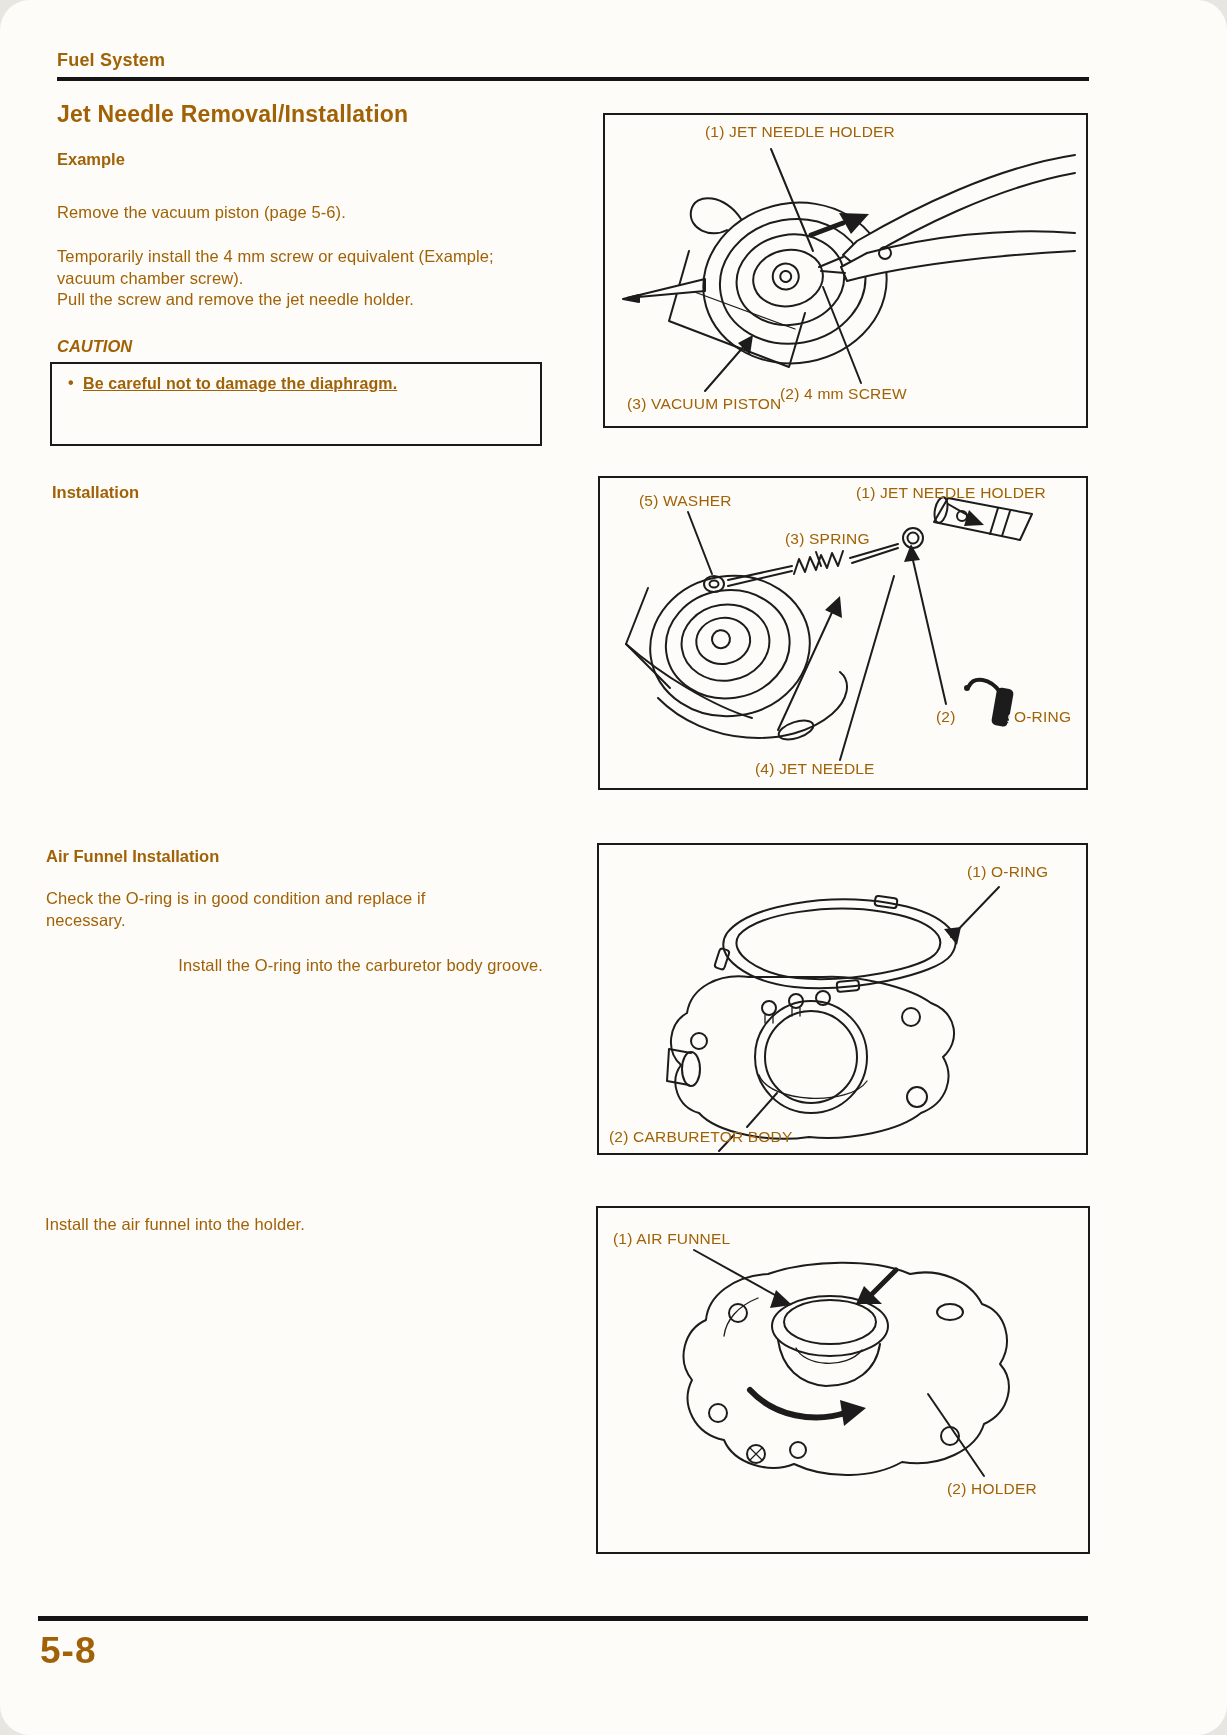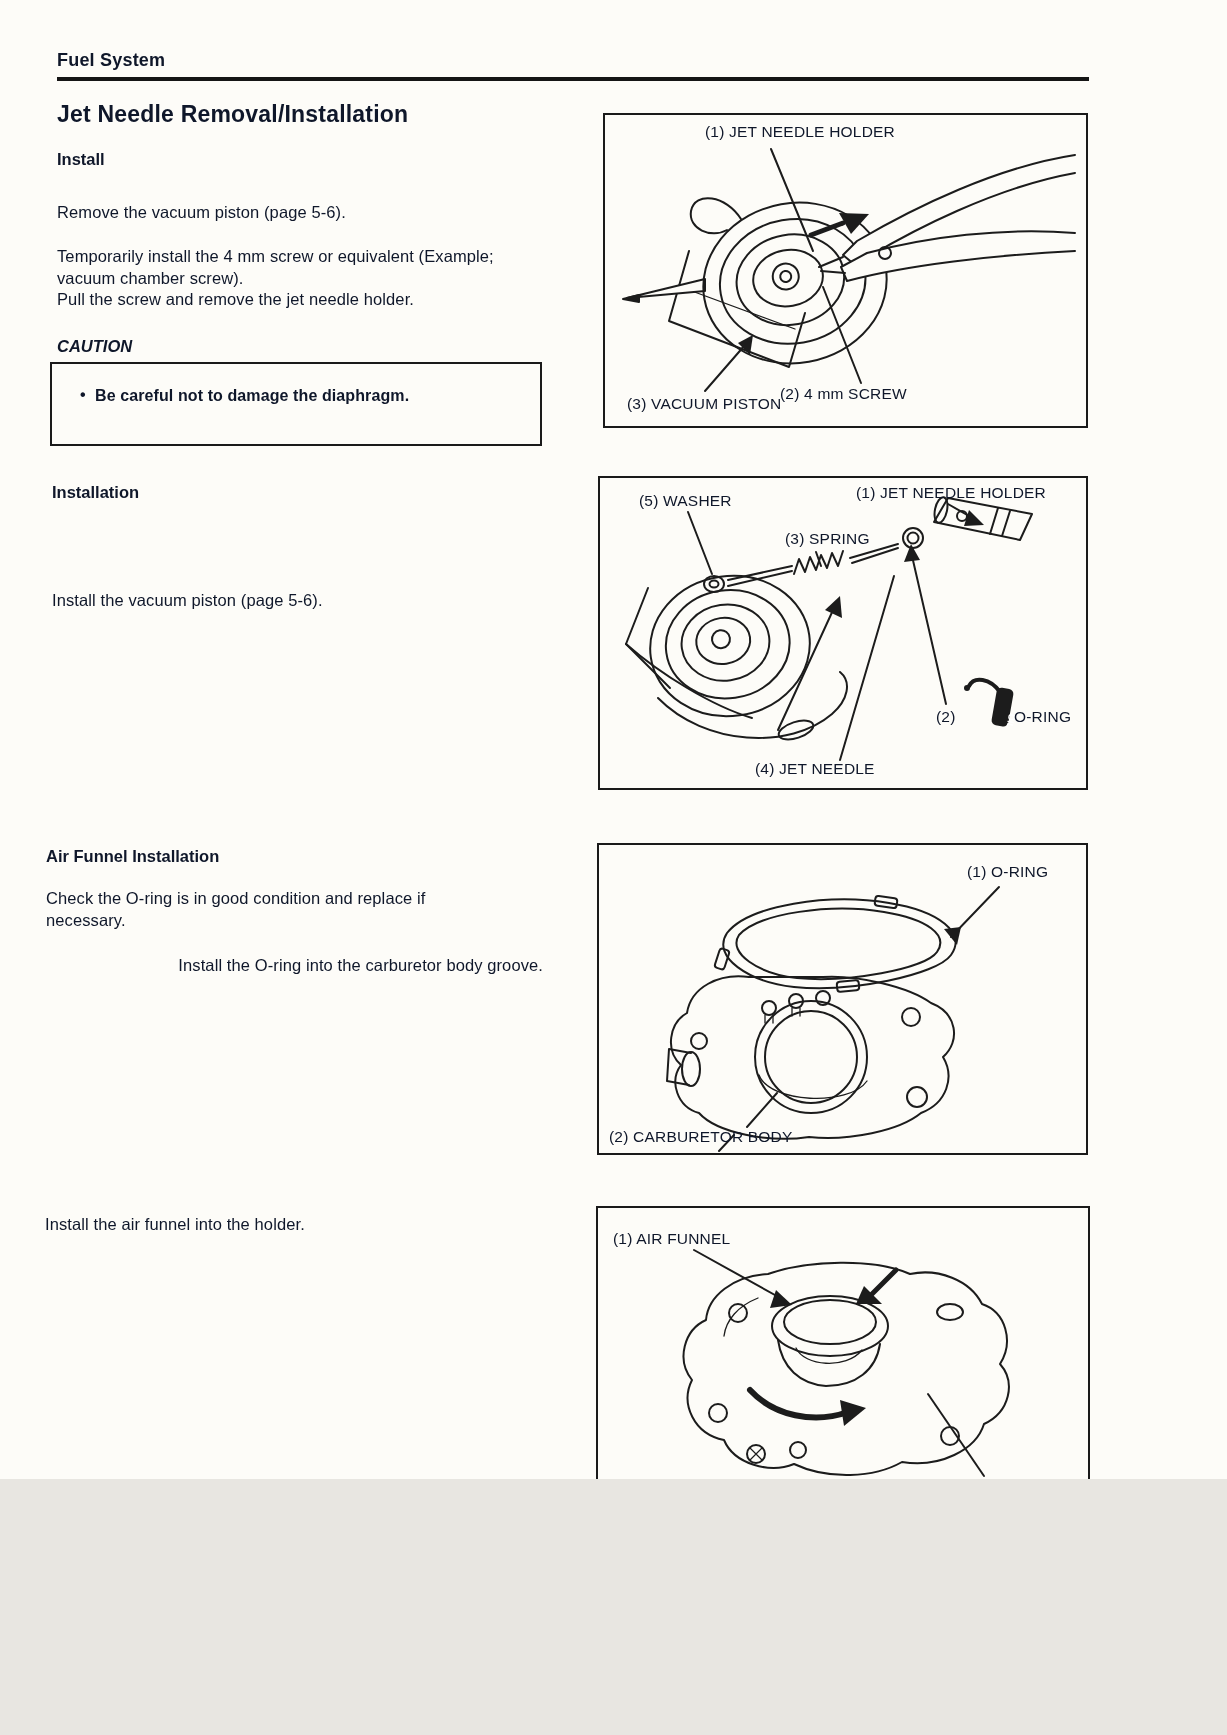--- a/index.html
+++ b/index.html
@@ -1,67 +1,67 @@
 <!DOCTYPE html>
 <html><head>
 <meta charset="utf-8">
 <style>
   html,body{margin:0;padding:0;background:#e8e6e1;}
   .page{
-    position:relative;width:1227px;height:1479px;margin:0 auto;
-    background:#fdfcf8;color:#0f172a;
+    position:relative;width:1227px;height:1735px;margin:0 auto;
+    background:#fdfcf8;color:#a16207;
     font-family:"Liberation Sans", sans-serif;
     overflow:hidden;
+    border-radius:30px;
   }
   .abs{position:absolute;}
   .rule{position:absolute;background:#151515;}
   .hdr{font-size:18px;font-weight:700;letter-spacing:.2px;}
   .h1{font-size:23px;font-weight:700;letter-spacing:.2px;}
   .h2{font-size:16.5px;font-weight:700;}
   .body{font-size:16.5px;line-height:21.5px;white-space:pre-line;letter-spacing:.1px;}
   .caution-box{
     position:absolute;border:2.5px solid #1a1a1a;background:transparent;
     padding:9px 12px 10px 14px;box-sizing:border-box;
   }
-  .caution-box ul{margin:12px;padding:0;list-style:none;}
+  .caution-box ul{margin:0;padding:0;list-style:none;text-decoration:underline;}
   .caution-box li{
     position:relative;padding-left:17px;font-weight:700;font-size:16px;
     line-height:21px;letter-spacing:.1px;
   }
   .caution-box li::before{content:"\2022";position:absolute;left:2px;top:-1px;}
   .figure{position:absolute;border:2.5px solid #1a1a1a;box-sizing:border-box;background:#fdfcf8;}
   .fig-label{position:absolute;font-size:15.5px;white-space:nowrap;letter-spacing:.2px;}
   svg.draw{position:absolute;left:0;top:0;}
   .pagenum{font-size:37px;font-weight:700;letter-spacing:1px;}
 </style>
 </head>
 <body>
 
 <div class="page">
 
   <div class="abs hdr" style="left:57px;top:50px;">Fuel System</div>
   <div class="rule" style="left:57px;top:77px;width:1032px;height:4px;"></div>
 
   <div class="abs h1" style="left:57px;top:101px;">Jet Needle Removal/Installation</div>
 
-  <div class="abs h2" style="left:57px;top:150px;">Install</div>
+  <div class="abs h2" style="left:57px;top:150px;">Example</div>
   <div class="abs body" style="left:57px;top:202px;width:492px;">Remove the vacuum piston (page 5-6).</div>
   <div class="abs body" style="left:57px;top:246px;width:492px;">Temporarily install the 4 mm screw or equivalent (Example;
 vacuum chamber screw).
 Pull the screw and remove the jet needle holder.</div>
 
   <div class="abs h2" style="left:57px;top:337px;font-style:italic;">CAUTION</div>
   <div class="caution-box" style="left:50px;top:362px;width:492px;height:84px;">
     <ul>
       <li>Be careful not to damage the diaphragm.</li>
     </ul>
   </div>
 
   <div class="abs h2" style="left:52px;top:483px;">Installation</div>
-  <div class="abs body" style="left:52px;top:590px;width:492px;">Install the vacuum piston (page 5-6).</div>
 
   <div class="abs h2" style="left:46px;top:847px;">Air Funnel Installation</div>
   <div class="abs body" style="left:46px;top:888px;width:498px;">Check the O-ring is in good condition and replace if
 necessary.</div>
   <div class="abs body" style="left:45px;top:955px;width:498px;text-align:right;">Install the O-ring into the carburetor body groove.</div>
   <div class="abs body" style="left:45px;top:1214px;width:498px;">Install the air funnel into the holder.</div>
 
   <div class="figure" style="left:603px;top:113px;width:485px;height:315px;">
     <svg class="draw" width="480" height="310" viewBox="0 0 480 310">
       <g stroke="#1c1c1c" stroke-width="2" fill="none" stroke-linecap="round" stroke-linejoin="round">

